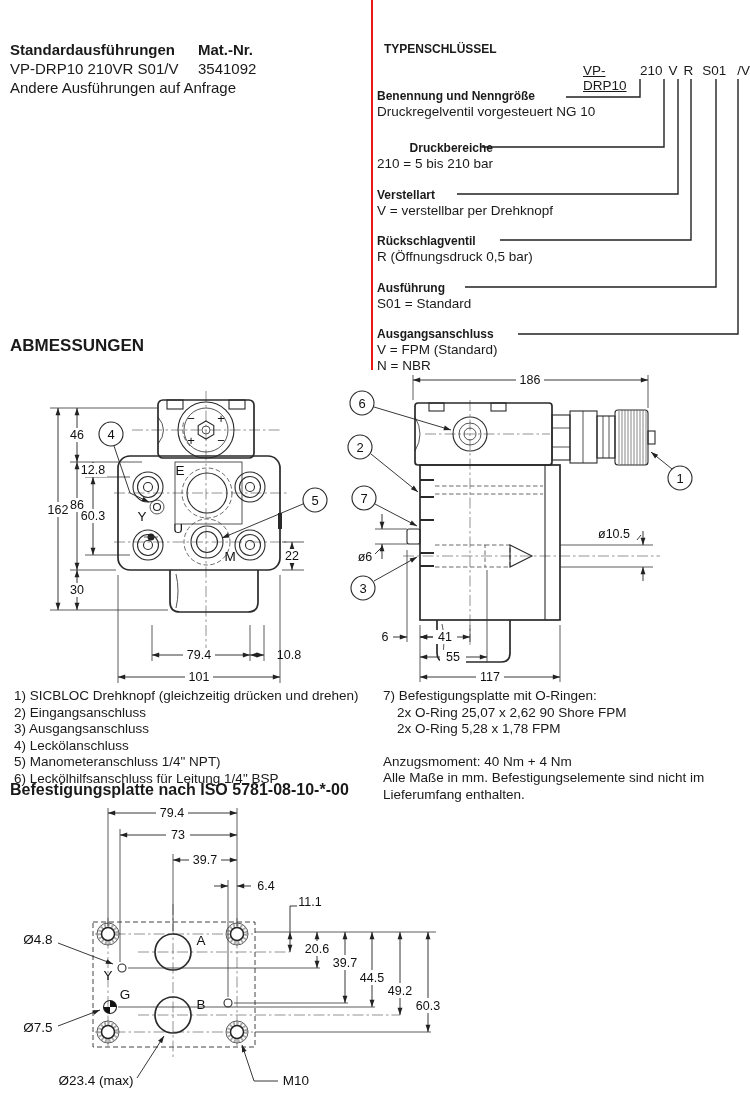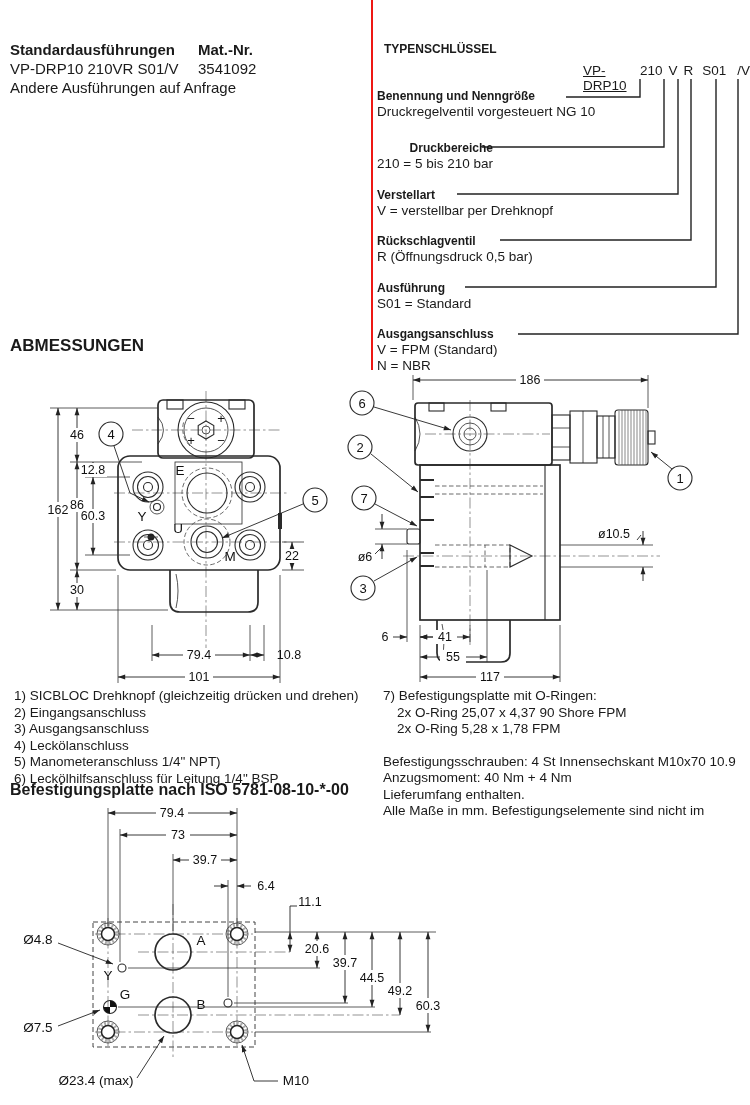--- a/index.html
+++ b/index.html
@@ -392,27 +392,26 @@
     <div>1) SICBLOC Drehknopf (gleichzeitig drücken und drehen)</div>
     <div>2) Eingangsanschluss</div>
     <div>3) Ausgangsanschluss</div>
     <div>4) Leckölanschluss</div>
     <div>5) Manometeranschluss 1/4" NPT)</div>
     <div>6) Leckölhilfsanschluss für Leitung 1/4" BSP</div>
   </div>
 
   <div class="abs fs13" style="left:383px;top:688px;width:360px;">
     <div>7) Befestigungsplatte mit O-Ringen:</div>
-    <div class="indent">2x O-Ring 25,07 x 4,37 90 Shore FPM</div>
+    <div class="indent">2x O-Ring 25,07 x 2,62 90 Shore FPM</div>
     <div class="indent">2x O-Ring 5,28 x 1,78 FPM</div>
     <div class="noteblock">
-      <div>Befestigungsschrauben: 4 St Innensechskant M10x70 10.9</div>
       <div>Anzugsmoment: 40 Nm + 4 Nm</div>
+      <div>Alle Maße in mm. Befestigungselemente sind nicht im</div>
       <div>Lieferumfang enthalten.</div>
-      <div>Alle Maße in mm. Befestigungselemente sind nicht im</div>
     </div>
   </div>
 
   <div class="abs h-mid" style="left:10px;top:781px;">Befestigungsplatte nach ISO 5781-08-10-*-00</div>
 
   <svg class="abs" style="left:0;top:798px;" width="470" height="307" viewBox="0 0 470 307">
     <defs>
       <marker id="arP" orient="auto-start-reverse" markerWidth="10" markerHeight="8" refX="8.5" refY="3.5">
         <path d="M0.5,0.8 L8.5,3.5 L0.5,6.2 Z" fill="#222"></path>
       </marker>

